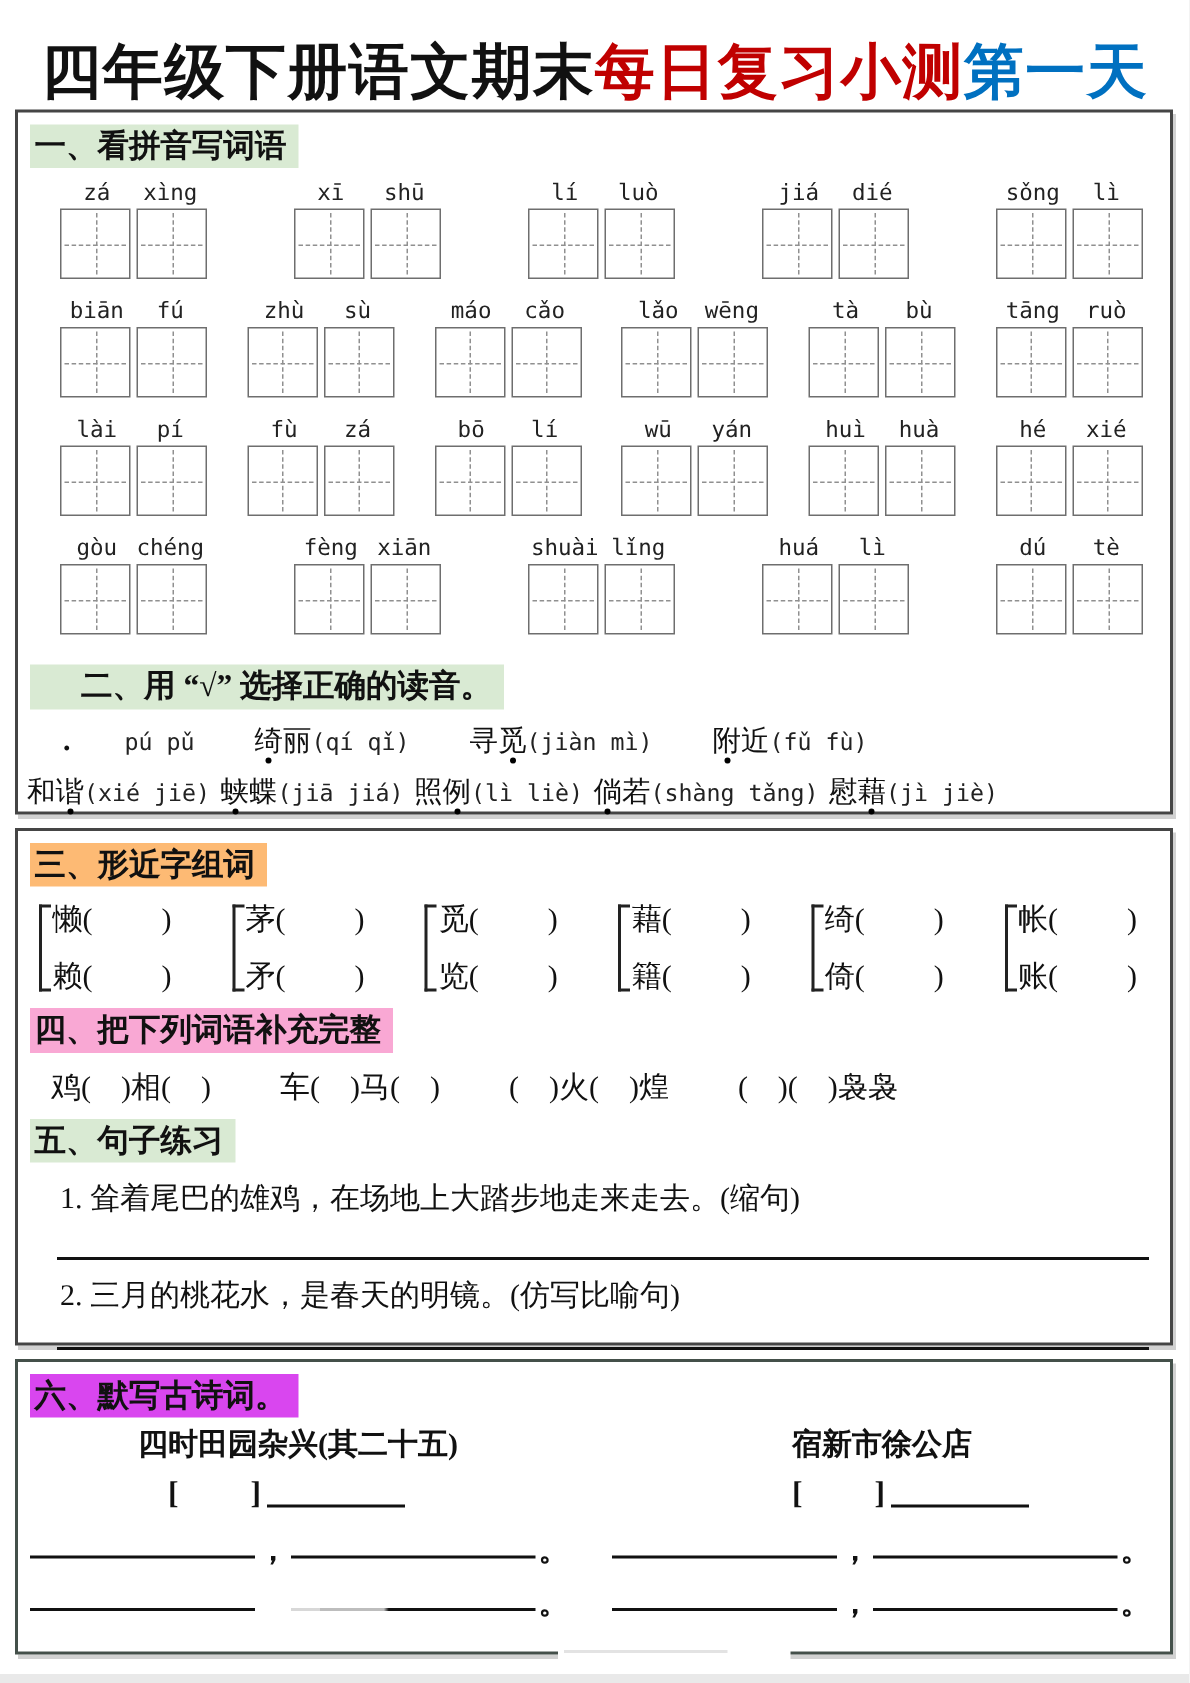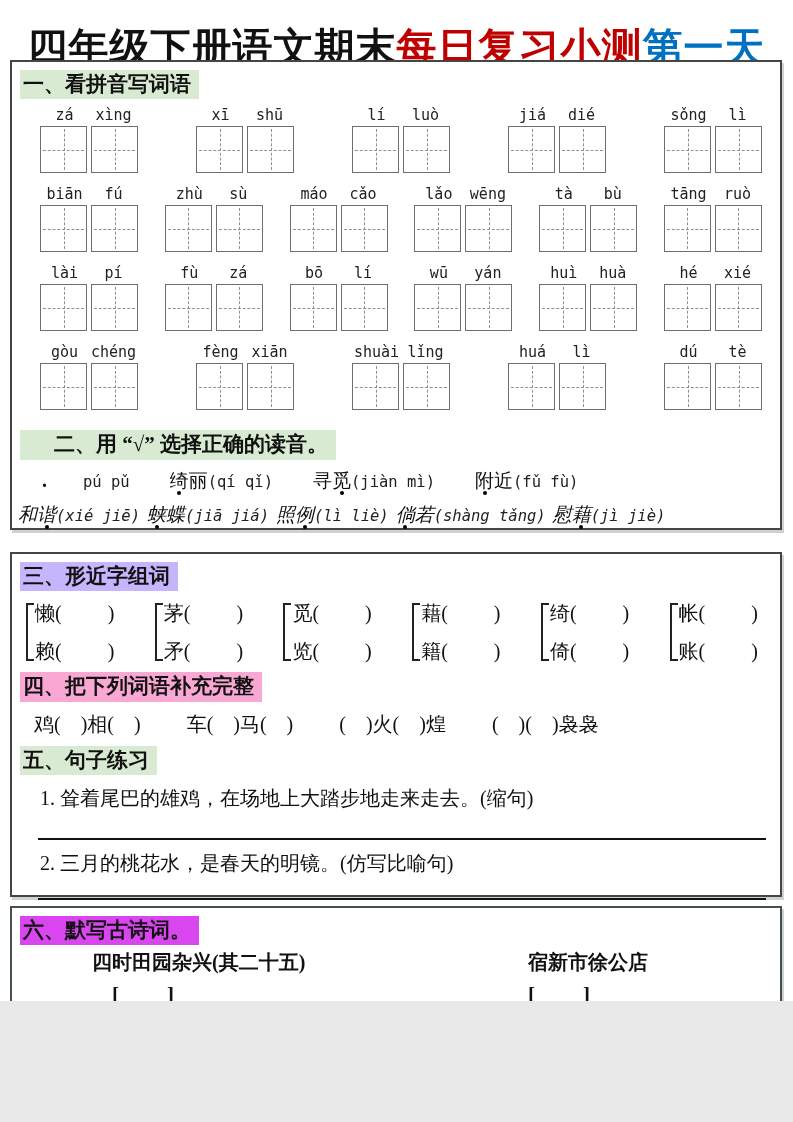--- a/index.html
+++ b/index.html
@@ -1,30 +1,30 @@
 <!DOCTYPE html>
 <html><head>
 <meta charset="utf-8">
 <style>
   * { margin:0; padding:0; box-sizing:border-box; }
   html,body { background:#e9e9e9; }
   .page {
-    position:relative; width:793px; height:1001px; background:#ffffff;
+    position:relative; width:793px; height:1116px; background:#ffffff;
     margin:0 auto; overflow:hidden;
     font-family:"Liberation Serif","DejaVu Serif",serif; color:#111;
   }
   
   .title { position:absolute; top:20px; left:0; width:100%; text-align:center;
            font-size:40px; font-weight:bold; letter-spacing:1px; white-space:nowrap; }
   .t-black { color:#111; }
 
   
   .qbox { position:absolute; left:10px; width:772px; border:2px solid #454545;
           background:#fff; box-shadow:2px 3px 0 rgba(0,0,0,.18); }
-  .box1 { top:60px;  height:470px; }
+  .box1 { top:73px;  height:470px; }
   .box2 { top:552px; height:345px; }
   .box3 { top:906px; height:197px; border-color:#44504a; }
 
   .sec-h { display:inline-block; font-weight:bold; font-size:21px;
            padding:1px 8px 2px 3px; margin:8px 0 0 8px; line-height:1.25; }
 
   
   #s1-rows { margin-top:7px; }
   .s1-row { display:flex; justify-content:space-between; padding:0 18px 0 28px; margin-bottom:12px; }
   .s1-group { width:98px; }
@@ -33,21 +33,21 @@
   .g-syll { flex:1; text-align:center; white-space:nowrap; }
   .g-boxes { display:flex; gap:4px; margin-top:2px; }
   .tbox { width:47px; height:47px; border:1.5px solid #6e6e6e; position:relative; background:#fff; }
   .tbox::before { content:""; position:absolute; left:50%; top:2px; bottom:2px; border-left:1px dashed #909090; }
   .tbox::after  { content:""; position:absolute; top:50%; left:2px; right:2px; border-top:1px dashed #909090; }
 
   
   #s2-lines { margin-top:6px; }
   .s2-line { display:flex; align-items:baseline; font-size:19px; white-space:nowrap; }
   .s2-line1 { gap:40px; padding-left:30px; margin-top:8px; }
-  .s2-line2 { gap:7px;  padding-left:6px;  margin-top:8px;font-style:italic; }
+  .s2-line2 { gap:7px;  padding-left:6px;  margin-top:8px; }
   .s2-item { display:inline-flex; align-items:baseline; }
   .s2-word { letter-spacing:0; }
   .s2-py { font-family:"DejaVu Sans Mono",monospace; font-size:15.5px; color:#222; }
   .du { position:relative; }
   .du::after { content:""; position:absolute; left:50%; transform:translateX(-50%);
                bottom:-4px; width:4px; height:4px; border-radius:50%; background:#000; }
   .lone-dot { font-weight:bold; margin-right:36px; font-size:20px; }
 
   
   #s3-pairs { display:flex; justify-content:space-between; padding:0 22px 0 14px; margin-top:9px; }
@@ -367,21 +367,21 @@
           </span>
           <span class="s2-item">
             <span class="s2-word"><span>慰</span><span class="du">藉</span></span>
             <span class="s2-py">(jì jiè)</span>
           </span>
         </div>
       </div>
   </div>
 
   <div class="qbox box2">
-    <div class="sec-h" style="background: #c4b5fd;">三、形近字组词</div>
+    <div class="sec-h" style="background: #fdba74;">三、形近字组词</div>
     <div id="s3-pairs">
         <div class="pair">
           <div class="brace"></div>
           <div class="pcol">
             <div class="prow">
               <span>懒</span>
               <span>(</span>
               <span class="paren-blank"></span>
               <span>)</span>
             </div>

